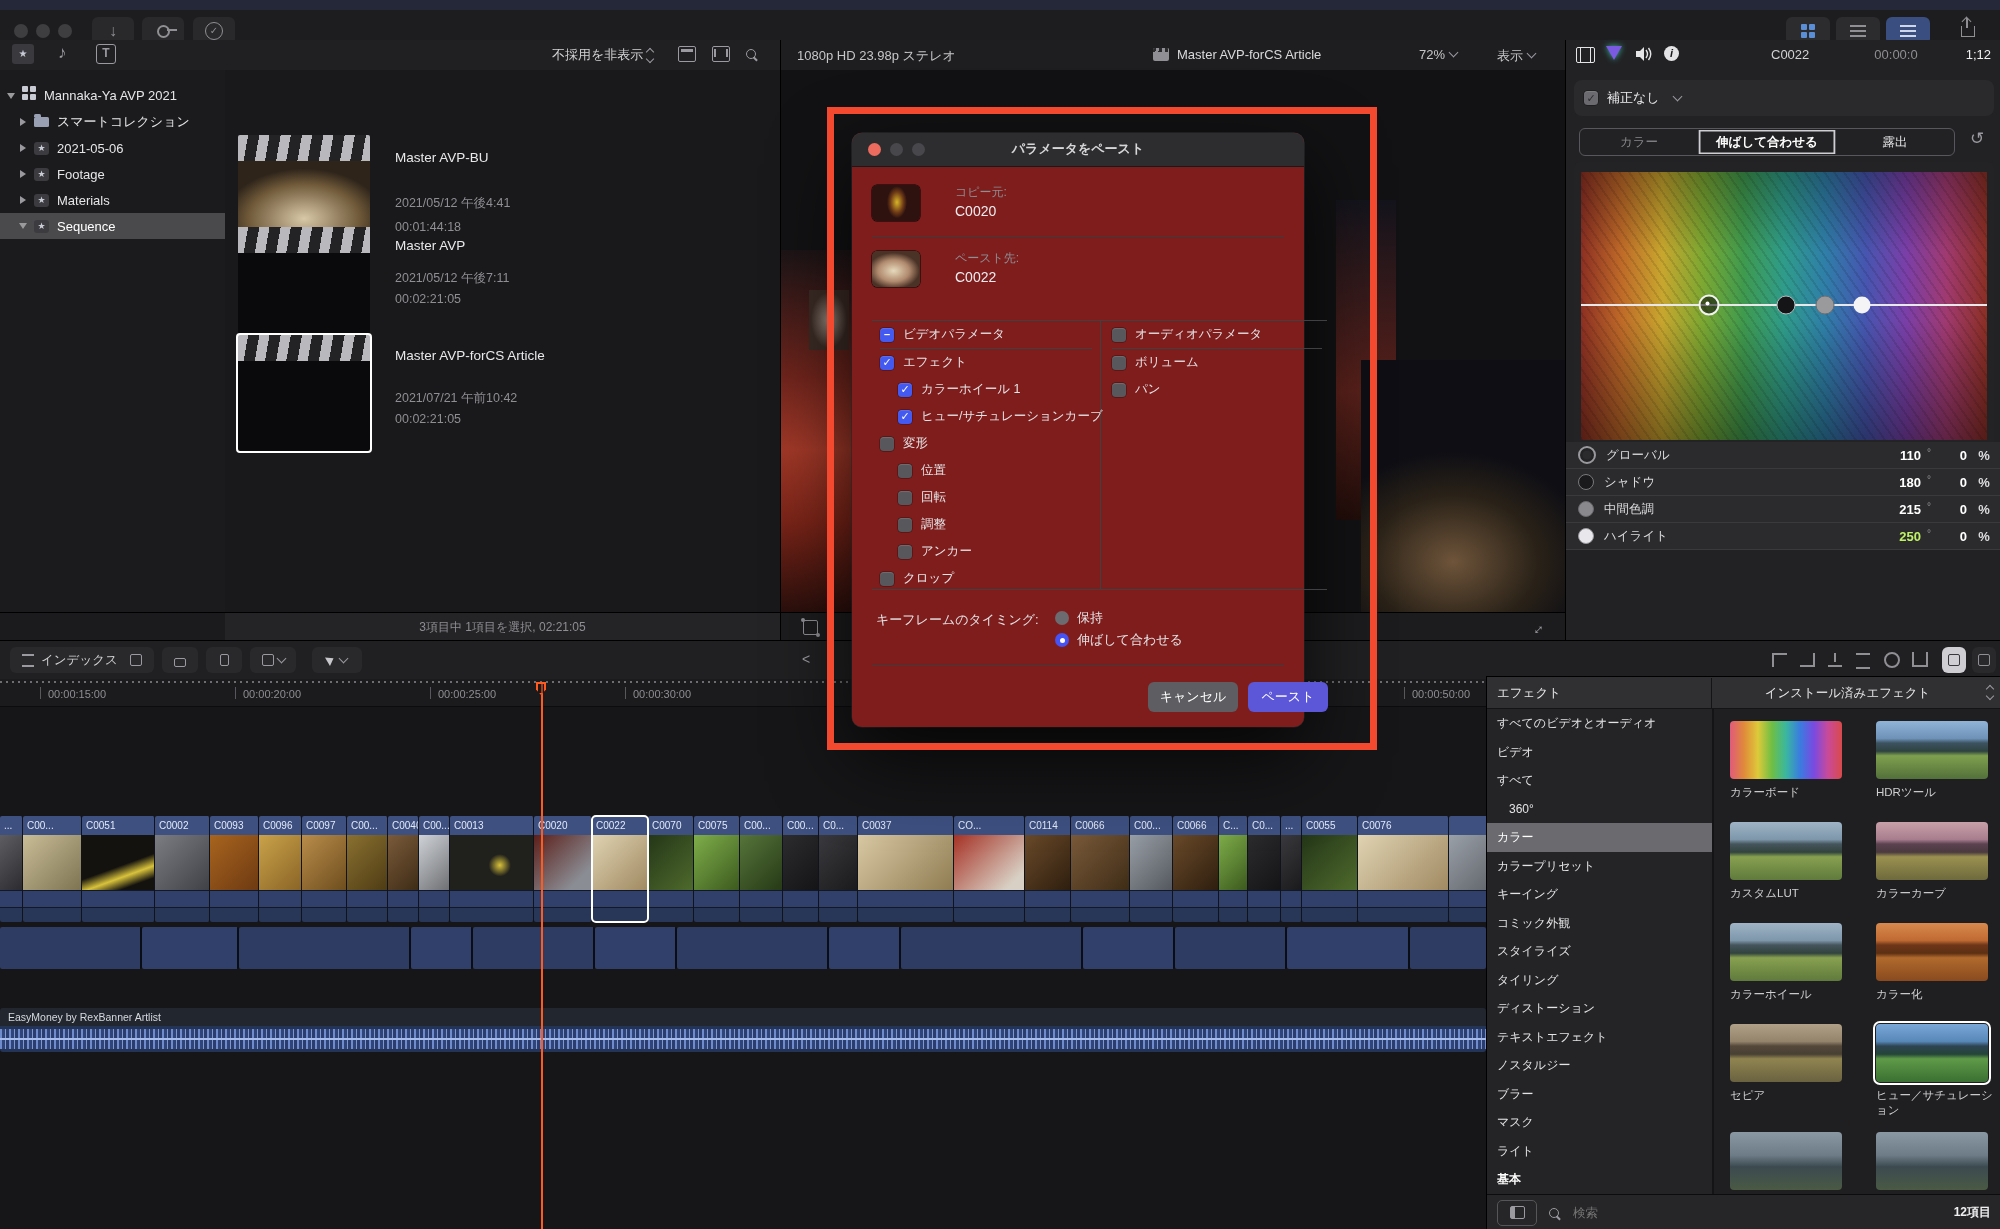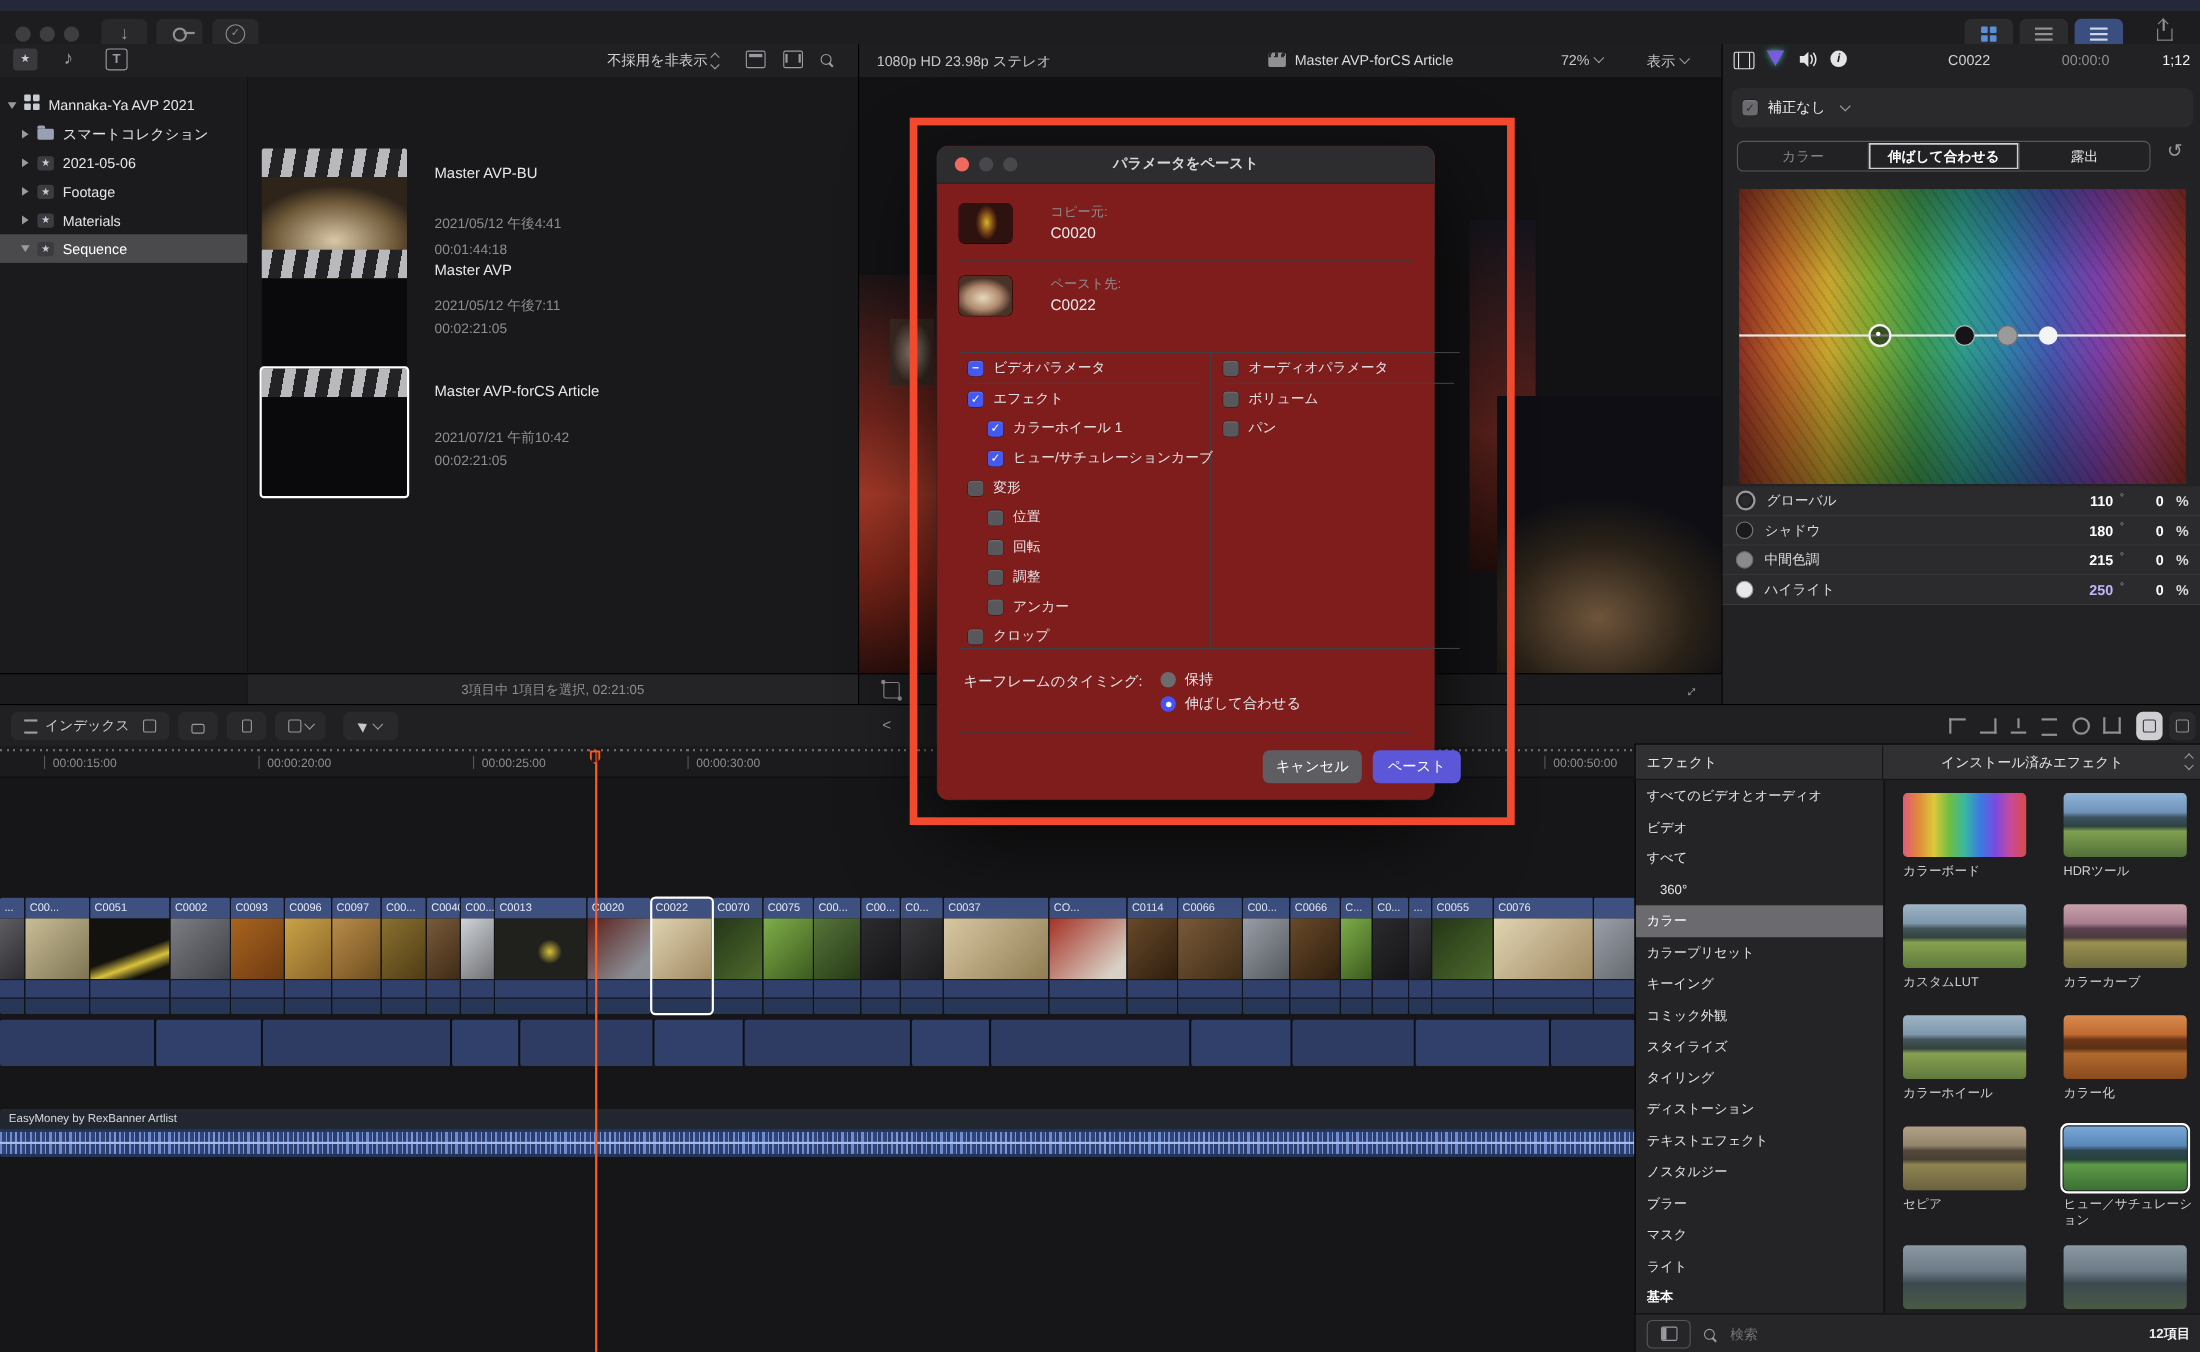--- a/index.html
+++ b/index.html
@@ -295,21 +295,21 @@
         <span class="sic" style="background:#8a8a8e;border:1.5px solid #6a6a6e;"></span>
         <span style="font-size:12.5px;color:#dcdcde;flex:1;">中間色調</span>
         <span style="color:#fff;font-weight:bold;width:40px;text-align:right;">215</span>
         <span class="dim" style="width:16px;text-align:center;font-size:10px;margin-top:-6px;">°</span>
         <span style="color:#fff;font-weight:bold;width:30px;text-align:right;">0</span>
         <span style="width:34px;text-align:center;color:#dcdcde;font-weight:bold;">%</span>
       </div>
       <div class="flex" style="height:26px;border-bottom:1px solid #3a3a3d;background:#2b2b2d;">
         <span class="sic" style="background:#e8e8ec;border:1.5px solid #9a9a9e;"></span>
         <span style="font-size:12.5px;color:#dcdcde;flex:1;">ハイライト</span>
-        <span style="color:#c4b5fd;font-weight:bold;width:40px;text-align:right;">250</span>
+        <span style="color:#bef264;font-weight:bold;width:40px;text-align:right;">250</span>
         <span class="dim" style="width:16px;text-align:center;font-size:10px;margin-top:-6px;">°</span>
         <span style="color:#fff;font-weight:bold;width:30px;text-align:right;">0</span>
         <span style="width:34px;text-align:center;color:#dcdcde;font-weight:bold;">%</span>
       </div>
     </div>
   </div>
 
   <div class="r" style="left:0;top:640px;width:2000px;height:38px;background:#202022;border-top:1px solid #000;border-bottom:1px solid #0a0a0c;">
     <div class="r flex tbtn" style="left:10px;top:6px;height:26px;padding:0 12px;gap:7px;">
       <span style="width:12px;height:9px;border-top:2px solid #9a9aa0;border-bottom:2px solid #9a9aa0;"></span>

